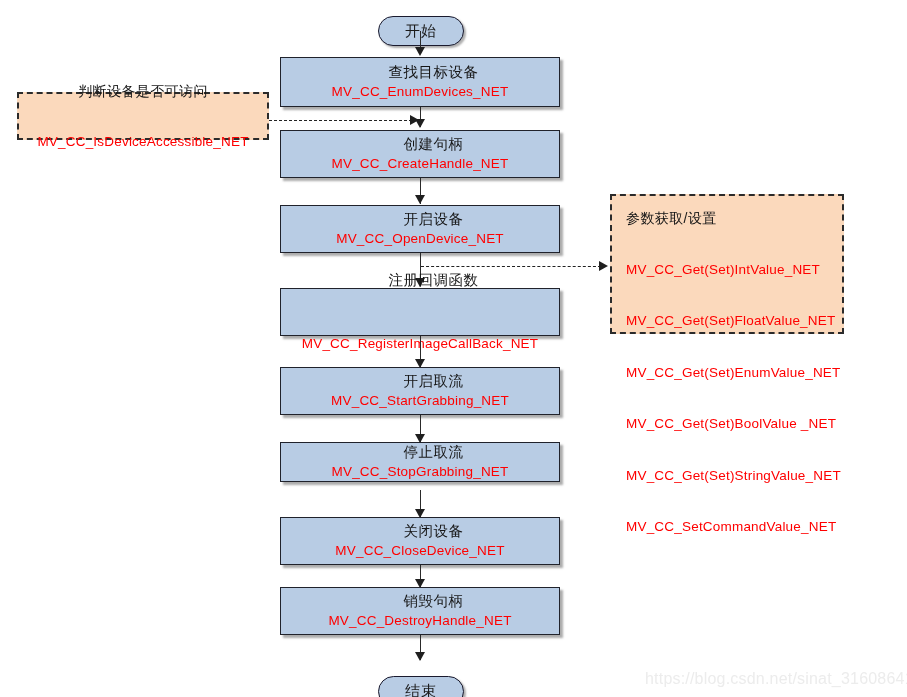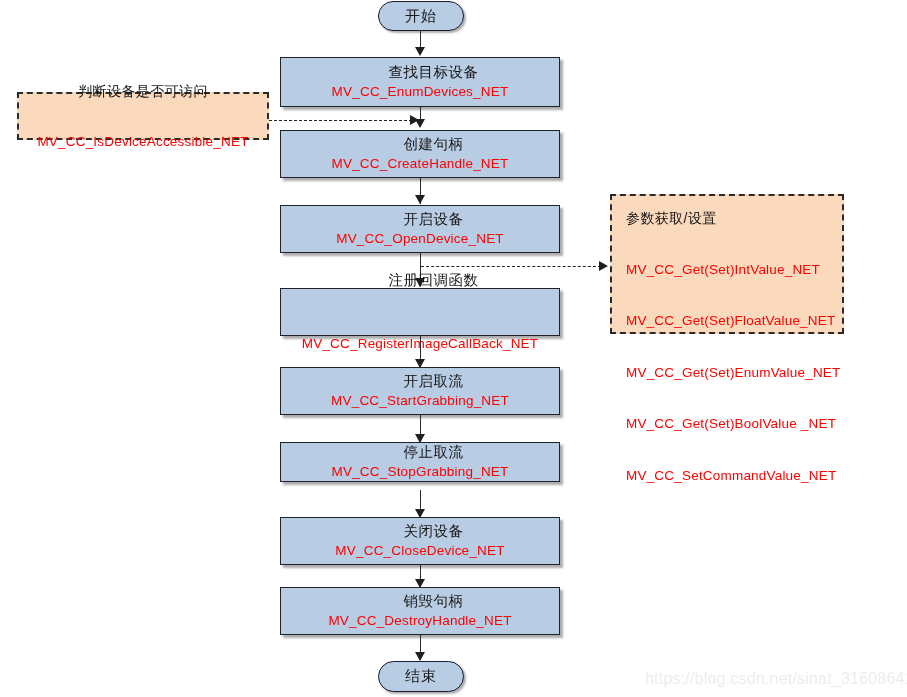--- a/index.html
+++ b/index.html
@@ -22,20 +22,21 @@
   .terminal {
     position: absolute;
     background: #b8cce4;
     border: 1.6px solid #1a1a2e;
     border-radius: 22px;
     box-sizing: border-box;
     display: flex;
     align-items: center;
     justify-content: center;
     box-shadow: 2px 2px 2px rgba(80,80,80,0.45);
+    margin-top: 15px;
   }
   .terminal .cn {
     font-size: 15px;
     color: #1a1a1a;
     letter-spacing: 1px;
   }
 
   
   .process {
     position: absolute;
@@ -181,20 +182,21 @@
 
   <div class="vline" style="left:420px; top:253px; height:33px;"></div>
   <div class="arrowhead" style="left:415px; top:278px;"></div>
 
   <div class="note note-list" style="left:610px; top:194px; width:234px; height:140px;">
     <span class="cn">参数获取/设置</span>
     <span class="api">MV_CC_Get(Set)IntValue_NET</span>
     <span class="api">MV_CC_Get(Set)FloatValue_NET</span>
     <span class="api">MV_CC_Get(Set)EnumValue_NET</span>
     <span class="api">MV_CC_Get(Set)BoolValue _NET</span>
+    <span class="api">MV_CC_Get(Set)StringValue_NET</span>
     <span class="api">MV_CC_SetCommandValue_NET</span>
   </div>
 
   <div class="dline" style="left:421px; top:266px; width:180px;"></div>
   <div class="arrowhead-right" style="left:599px; top:261px;"></div>
 
   <div class="process" style="left:280px; top:288px; width:280px; height:48px;gap:44px;">
     <span class="cn">注册回调函数</span>
     <span class="api">MV_CC_RegisterImageCallBack_NET</span>
   </div>

